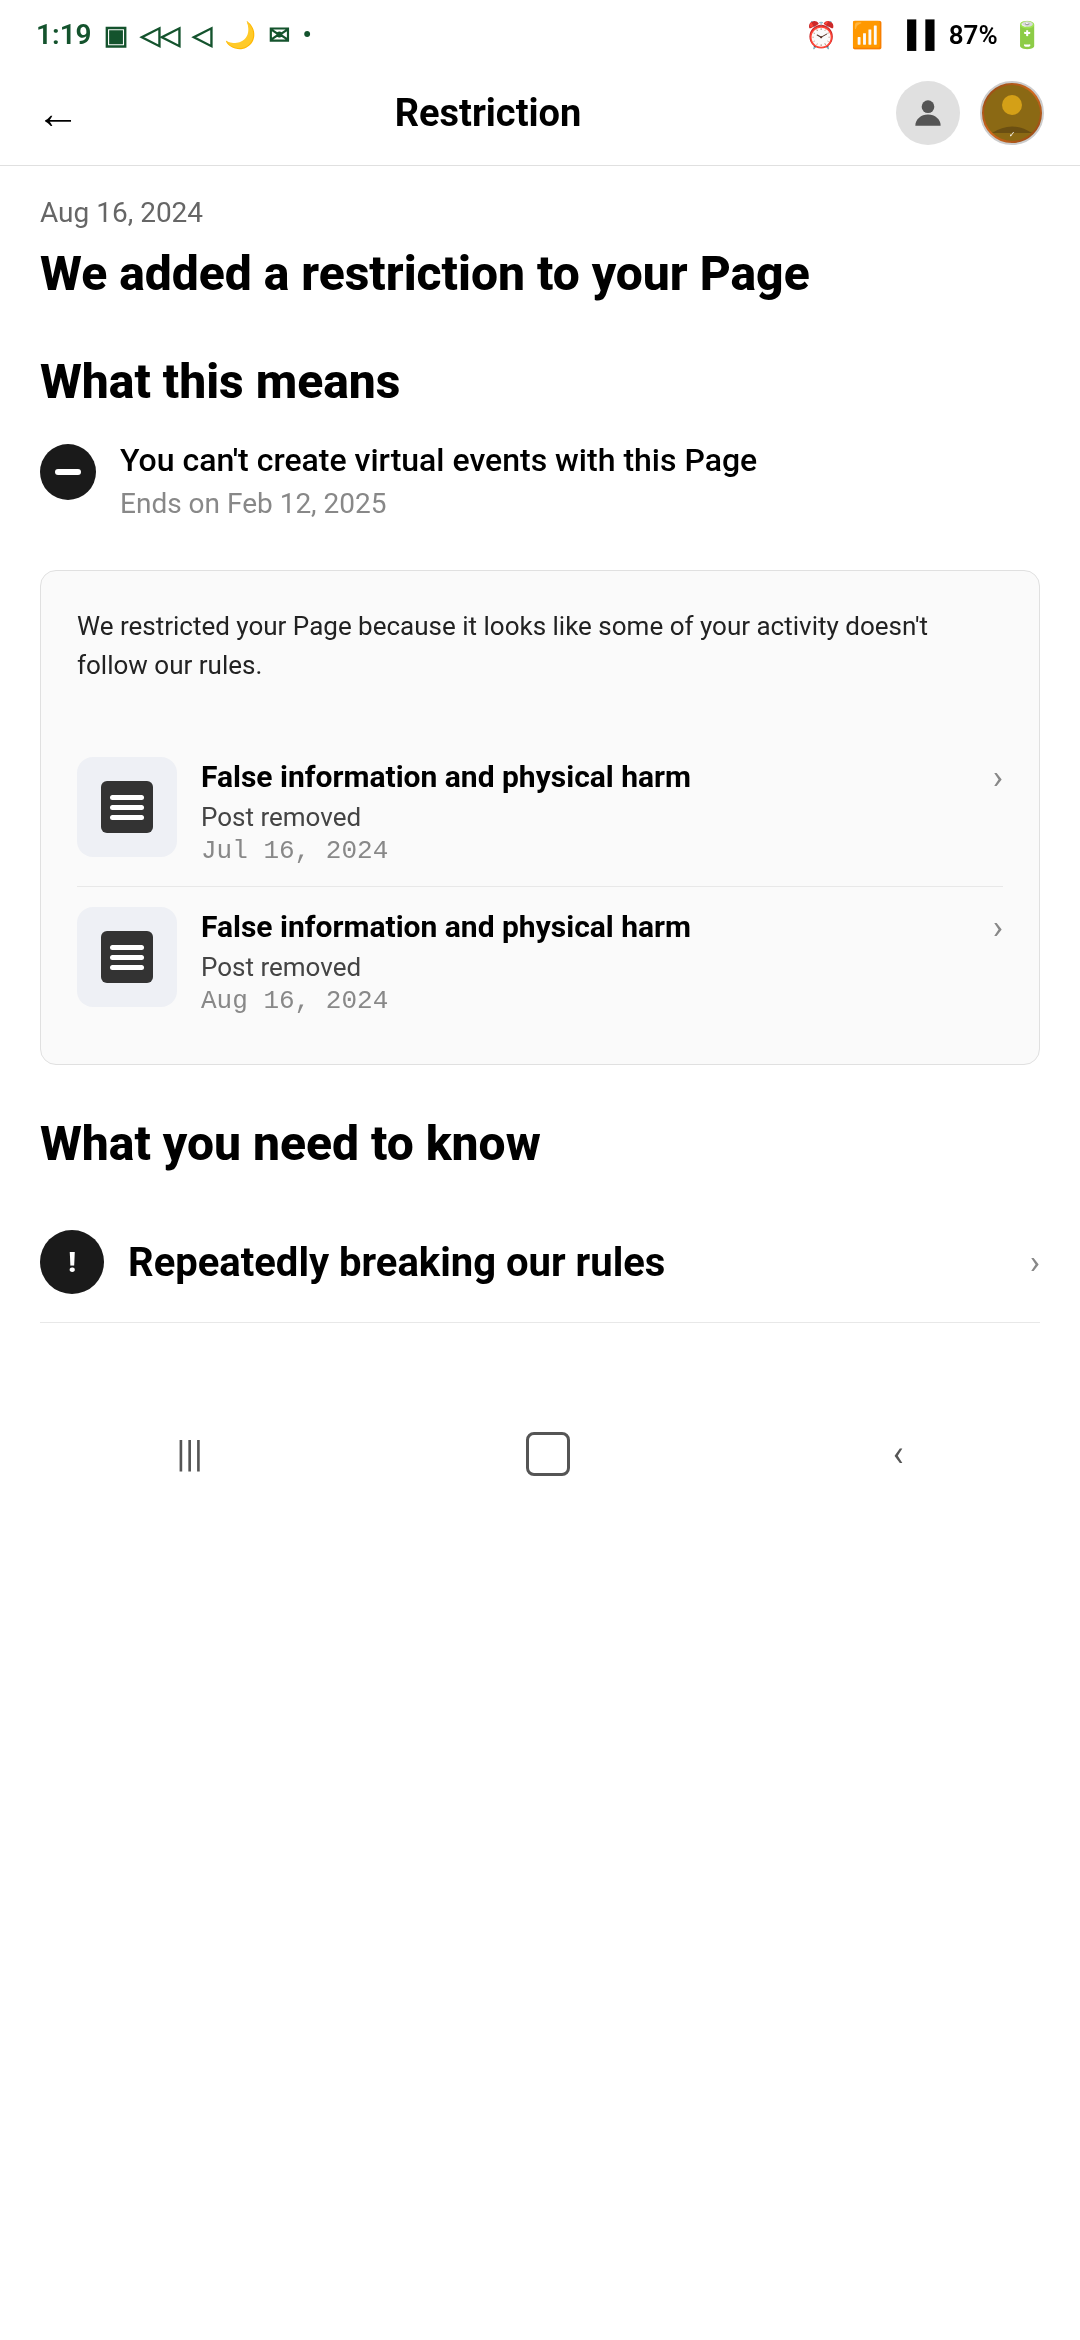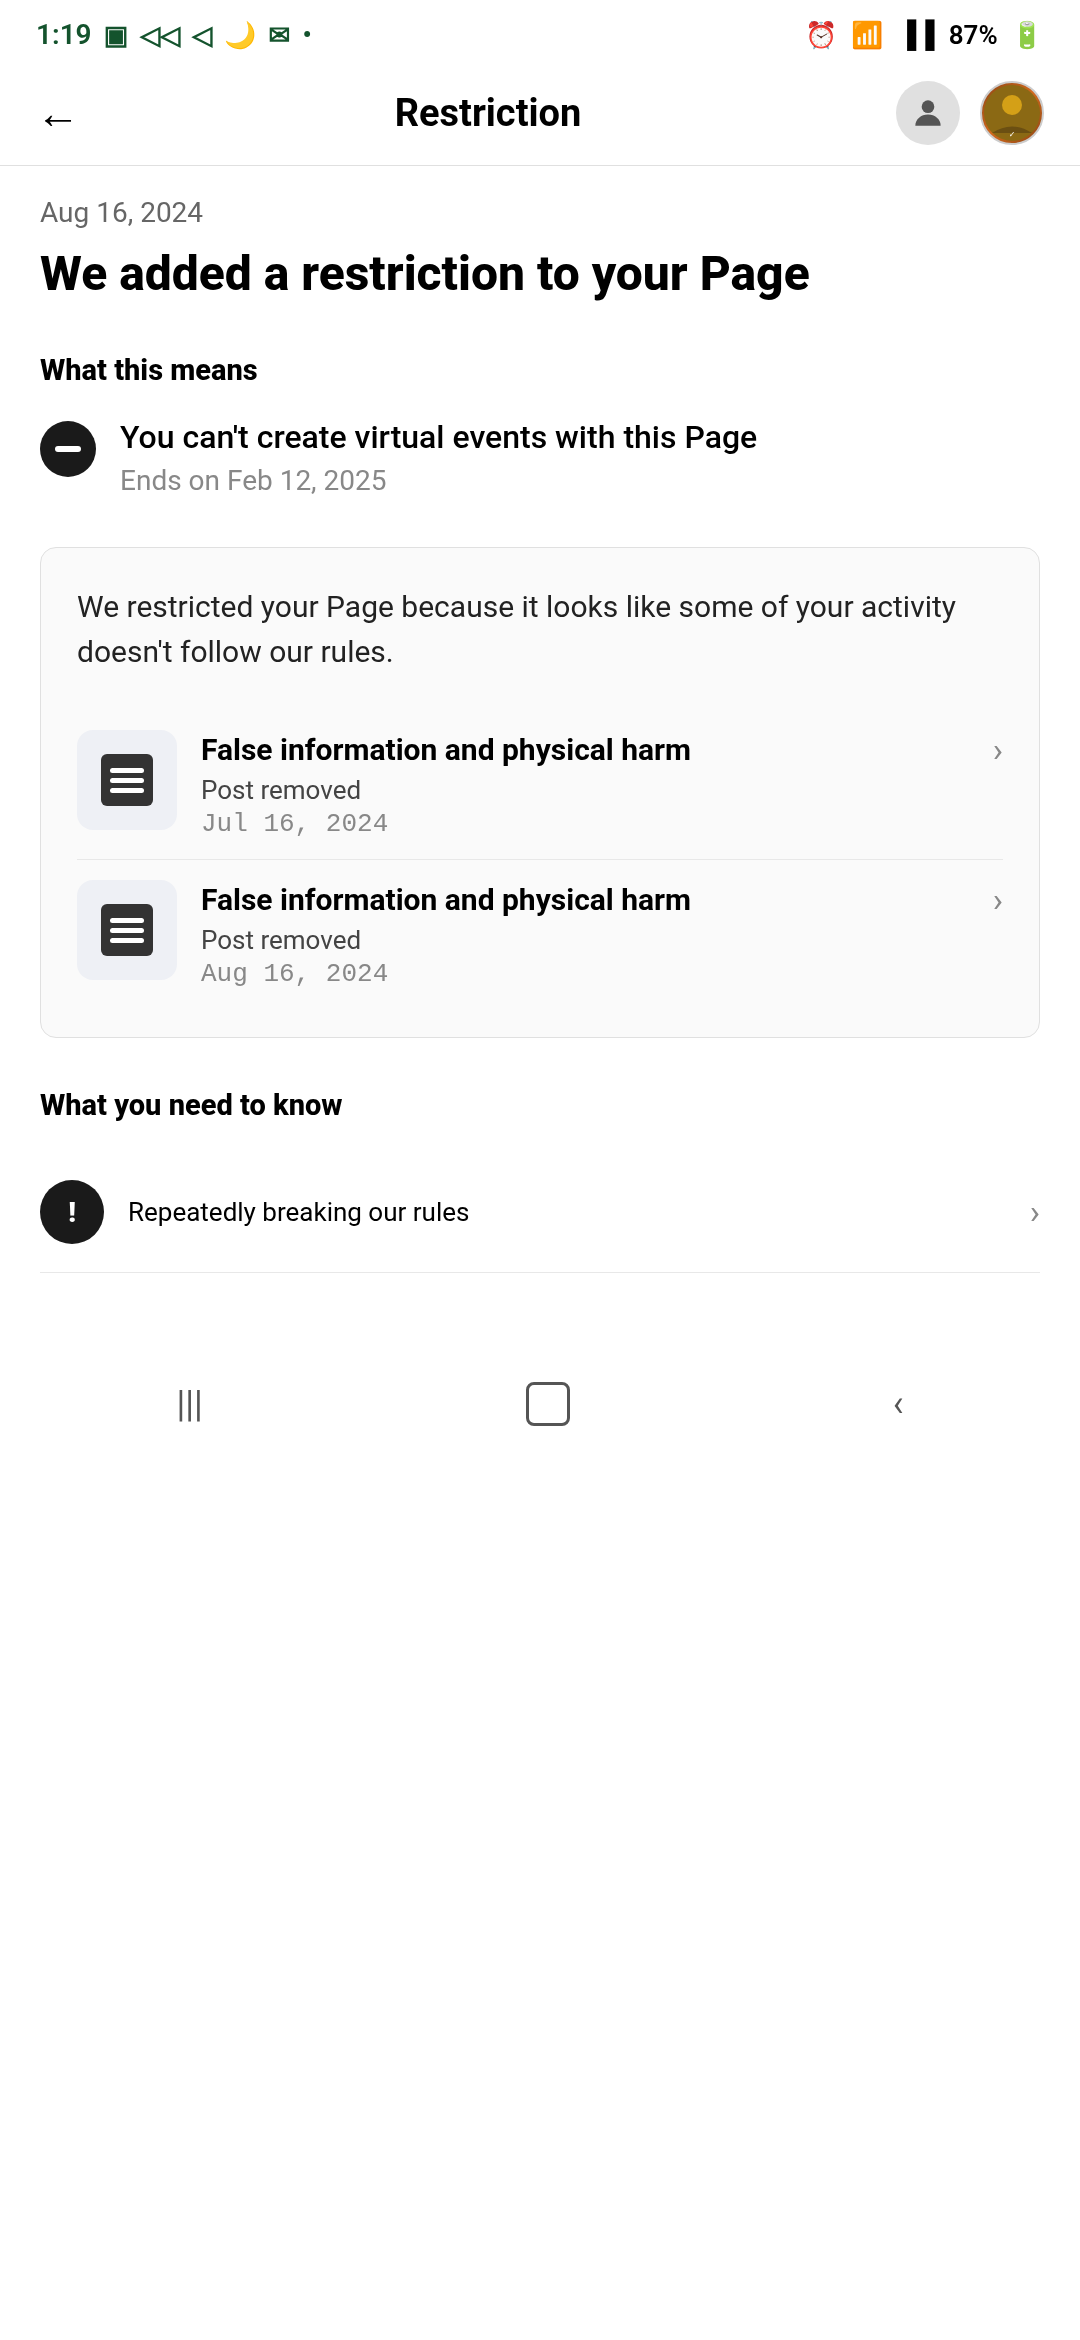--- a/index.html
+++ b/index.html
@@ -118,21 +118,21 @@
 
     .main-heading {
       font-size: 48px;
       font-weight: 800;
       color: #000;
       line-height: 1.2;
       margin-bottom: 50px;
     }
 
     .section-heading {
-      font-size: 29px;
+      font-size: 48px;
       font-weight: 800;
       color: #000;
       margin-bottom: 30px;
     }
 
     
     .restriction-item {
       display: flex;
       align-items: flex-start;
       gap: 24px;
@@ -178,24 +178,24 @@
     }
 
     .reason-card {
       border: 1.5px solid #e0e0e0;
       border-radius: 16px;
       padding: 36px 36px 28px 36px;
       background: #fafafa;
     }
 
     .reason-description {
-      font-size: 30px;
+      font-size: 26px;
       color: #222;
       line-height: 1.5;
-      margin-bottom: 36px;
+      margin-bottom: 52px;
     }
 
     .reason-item {
       display: flex;
       align-items: flex-start;
       gap: 24px;
       padding: 20px 0;
       border-top: 1px solid #e8e8e8;
     }
 
@@ -288,22 +288,22 @@
 
     .know-item-icon::before {
       content: '!';
       color: #fff;
       font-size: 28px;
       font-weight: 900;
     }
 
     .know-item-text {
       flex: 1;
-      font-size: 26px;
-      font-weight: 400;
+      font-size: 40px;
+      font-weight: 700;
       color: #000;
     }
 
     .know-item-chevron {
       font-size: 34px;
       color: #888;
     }
 
     
     .bottom-nav {

